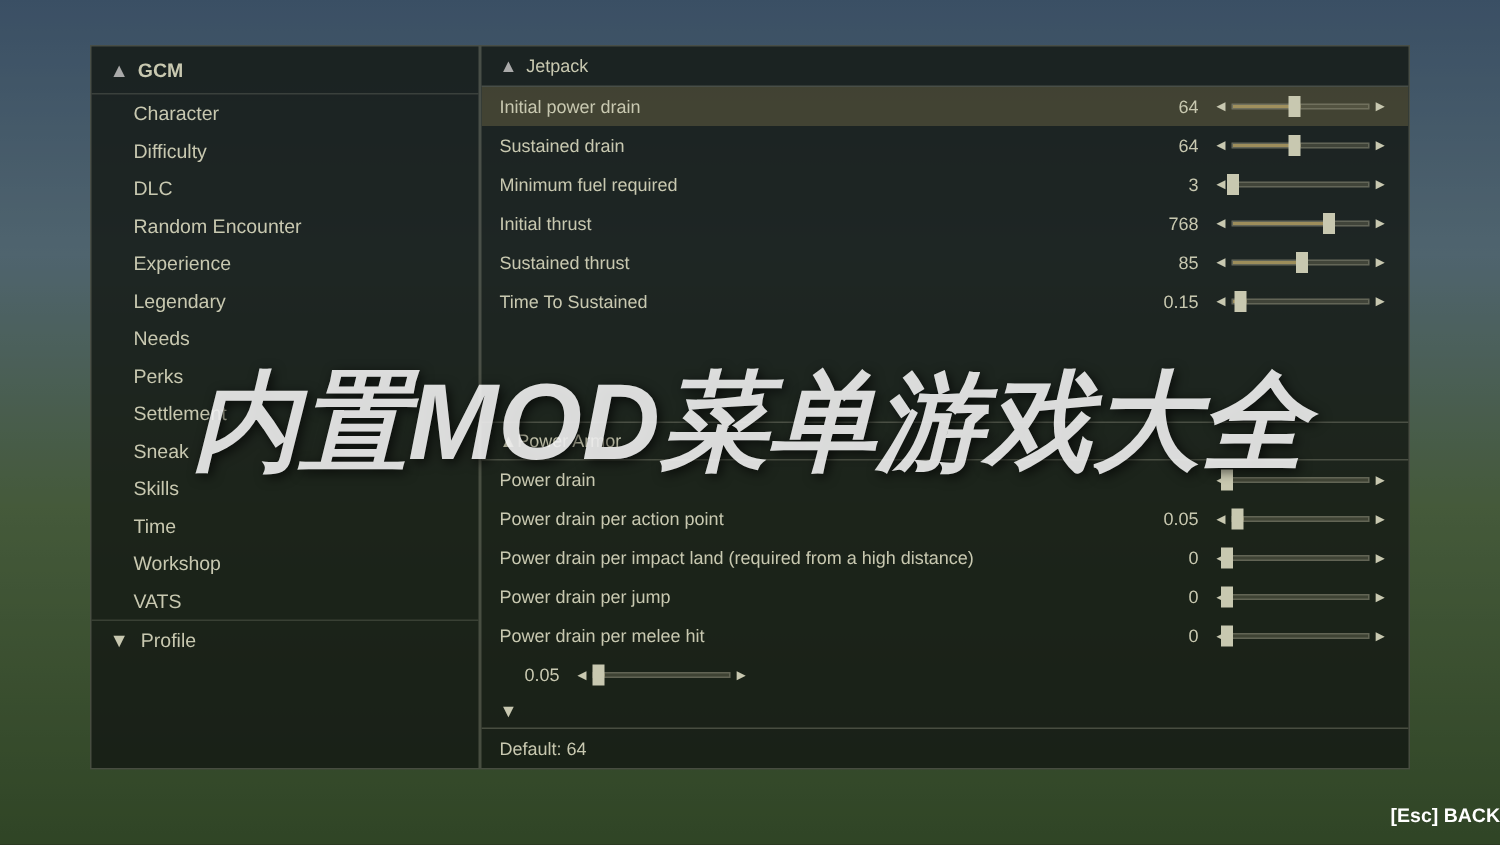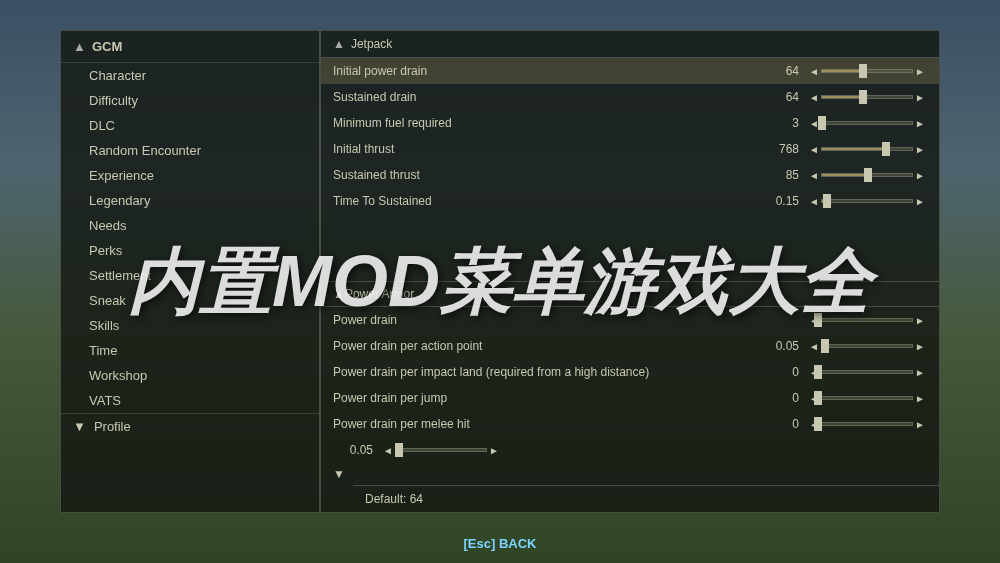--- a/index.html
+++ b/index.html
@@ -177,21 +177,20 @@
       font-size: 12px;
       border-top: 1px solid rgba(180,180,160,0.3);
       border-bottom: 1px solid rgba(180,180,160,0.3);
     }
 
     .default-text {
       padding: 6px 12px;
       color: #c8c8b0;
       font-size: 12px;
       border-top: 1px solid rgba(180,180,160,0.3);
-      margin-left: 32px;
     }
 
     
     .watermark {
       position: absolute;
       top: 50%;
       left: 50%;
       transform: translate(-50%, -50%);
       font-size: 72px;
       font-weight: bold;
@@ -203,22 +202,22 @@
       font-family: 'SimHei', 'Microsoft YaHei', sans-serif;
       font-style: italic;
     }
 
     
     .back-bar {
       position: absolute;
       bottom: 12px;
       left: 0;
       right: 0;
-      text-align: center;
-      color: #7dd3fc;
+      text-align: right;
+      color: #ffffff;
       font-size: 13px;
       z-index: 15;
     }
     .back-bar span {
       font-weight: bold;
     }
   </style>
 </head>
 <body>
 

